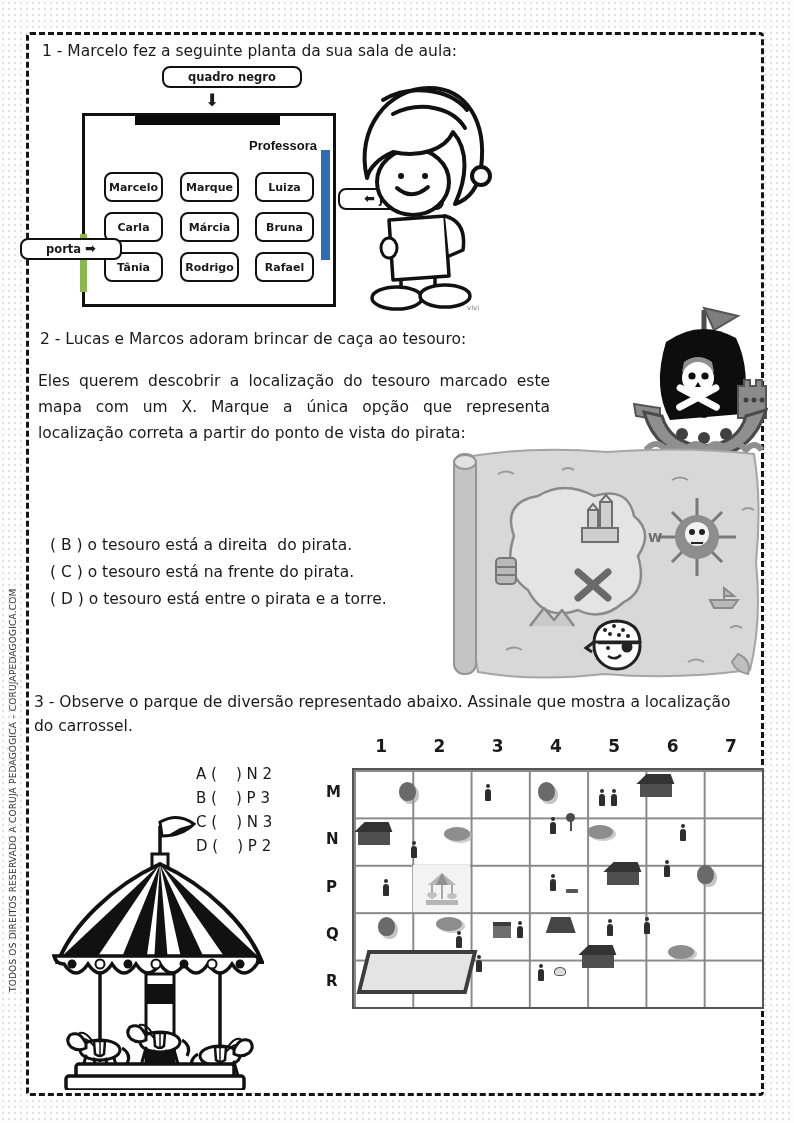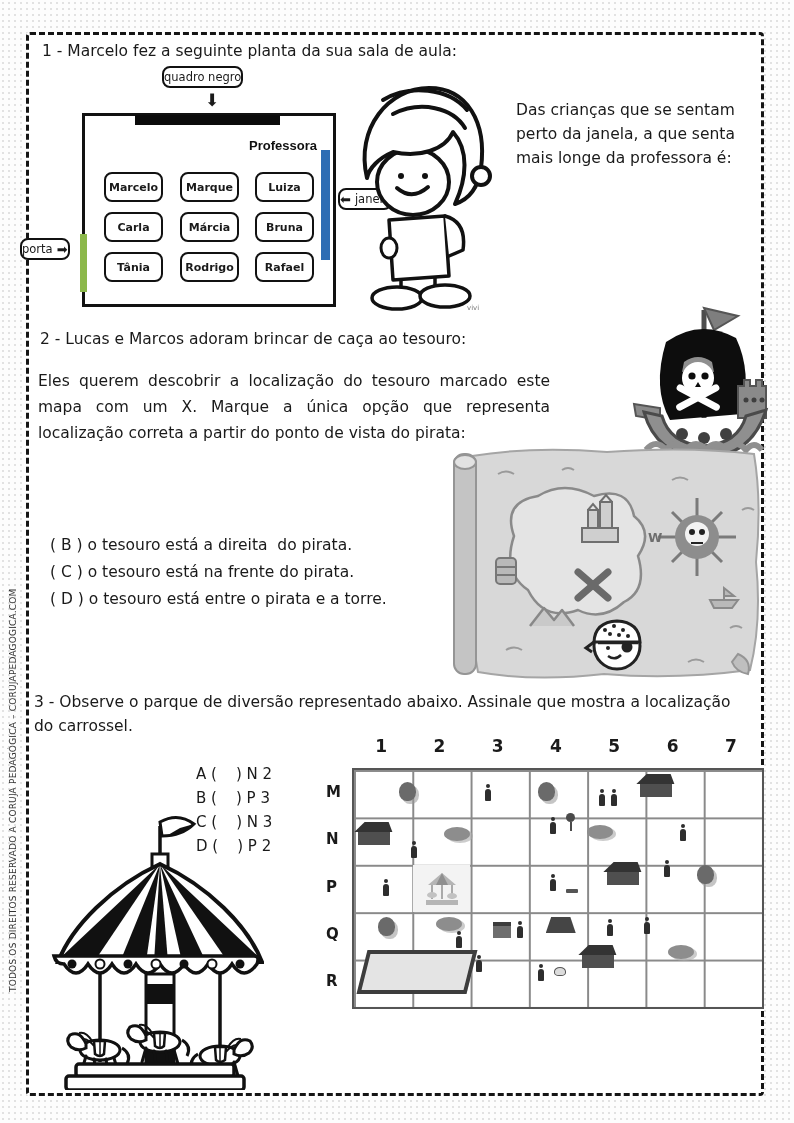--- a/index.html
+++ b/index.html
@@ -20,21 +20,21 @@
         border:3px solid #111;background:#fff;}
   .board{position:absolute;left:50px;top:-1px;width:145px;height:10px;background:#0b0b0b;}
   .teacher{position:absolute;right:16px;top:22px;font-family:"Liberation Sans",sans-serif;
            font-weight:bold;font-size:13px;color:#111;}
   .window-bar{position:absolute;right:3px;top:34px;width:9px;height:110px;}
   .door-bar{position:absolute;left:-5px;top:118px;width:7px;height:58px;}
   .desk{position:absolute;width:55px;height:26px;border:2.5px solid #111;border-radius:8px;
         display:flex;align-items:center;justify-content:center;
         font-size:11px;font-weight:bold;background:#fff;}
   .tag{position:absolute;border:2.5px solid #111;border-radius:8px;background:#fff;
-       padding:2px 0;font-size:11.5px;font-weight:normal;display:flex;gap:4px;align-items:center;}
+       padding:2px 24px;font-size:11.5px;font-weight:bold;display:flex;gap:4px;align-items:flex-start;}
   .arrow{font-size:13px;line-height:1;}
   
   .park-wrap{position:absolute;left:326px;top:736px;}
   .colhead{position:absolute;left:26px;top:0;width:408px;display:flex;}
   .colhead span{flex:1;text-align:center;font-size:17px;font-weight:bold;}
   .rowhead{position:absolute;left:0;top:32px;height:237px;display:flex;flex-direction:column;}
   .rowhead span{flex:1;display:flex;align-items:center;font-size:15px;font-weight:bold;}
   .park{position:absolute;left:26px;top:32px;width:408px;height:237px;border:2px solid #555;
         background:#fff;
         background-image:linear-gradient(to right,#8a8a8a 1.5px,transparent 1.5px),
@@ -124,21 +124,20 @@
       </g>
       <g fill="#111">
         <circle cx="52" cy="96" r="3"></circle>
         <circle cx="76" cy="96" r="3"></circle>
       </g>
       <path d="M48,108 Q63,121 79,107" fill="none" stroke="#111" stroke-width="4" stroke-linecap="round"></path>
       <text x="118" y="230" font-size="7" fill="#777">vivi</text>
     </svg>
   </div>
 
-  <div class="abs txt" style="left:516px;top:98px;width:236px;">Das crianças que se sentam perto da janela, a que  senta mais longe da professora é:</div>
 
   <div class="abs qtitle" style="left:40px;top:330px;">2 - Lucas e Marcos adoram brincar de caça ao tesouro:</div>
   <div class="abs txt" style="left:38px;top:368px;width:512px;text-align:justify;line-height:26px;">Eles querem descobrir a localização do tesouro marcado este mapa com um X. Marque a única opção que representa  localização correta a partir do ponto de vista do pirata:</div>
 
   <div class="abs" style="left:626px;top:300px;">
     <svg width="156" height="170" viewBox="0 0 156 170">
       <line x1="78" y1="10" x2="78" y2="118" stroke="#4d4d4d" stroke-width="5"></line>
       <path d="M78,8 L112,16 L88,30 Z" fill="#7e7e7e" stroke="#555" stroke-width="2"></path>
       <path d="M66,32 L90,32 L86,48 L70,48 Z" fill="#6f6f6f" stroke="#444" stroke-width="2"></path>
       <path d="M40,42 Q26,88 44,120 L116,114 Q126,72 110,38 Q74,18 40,42 Z" fill="#0d0d0d"></path>

